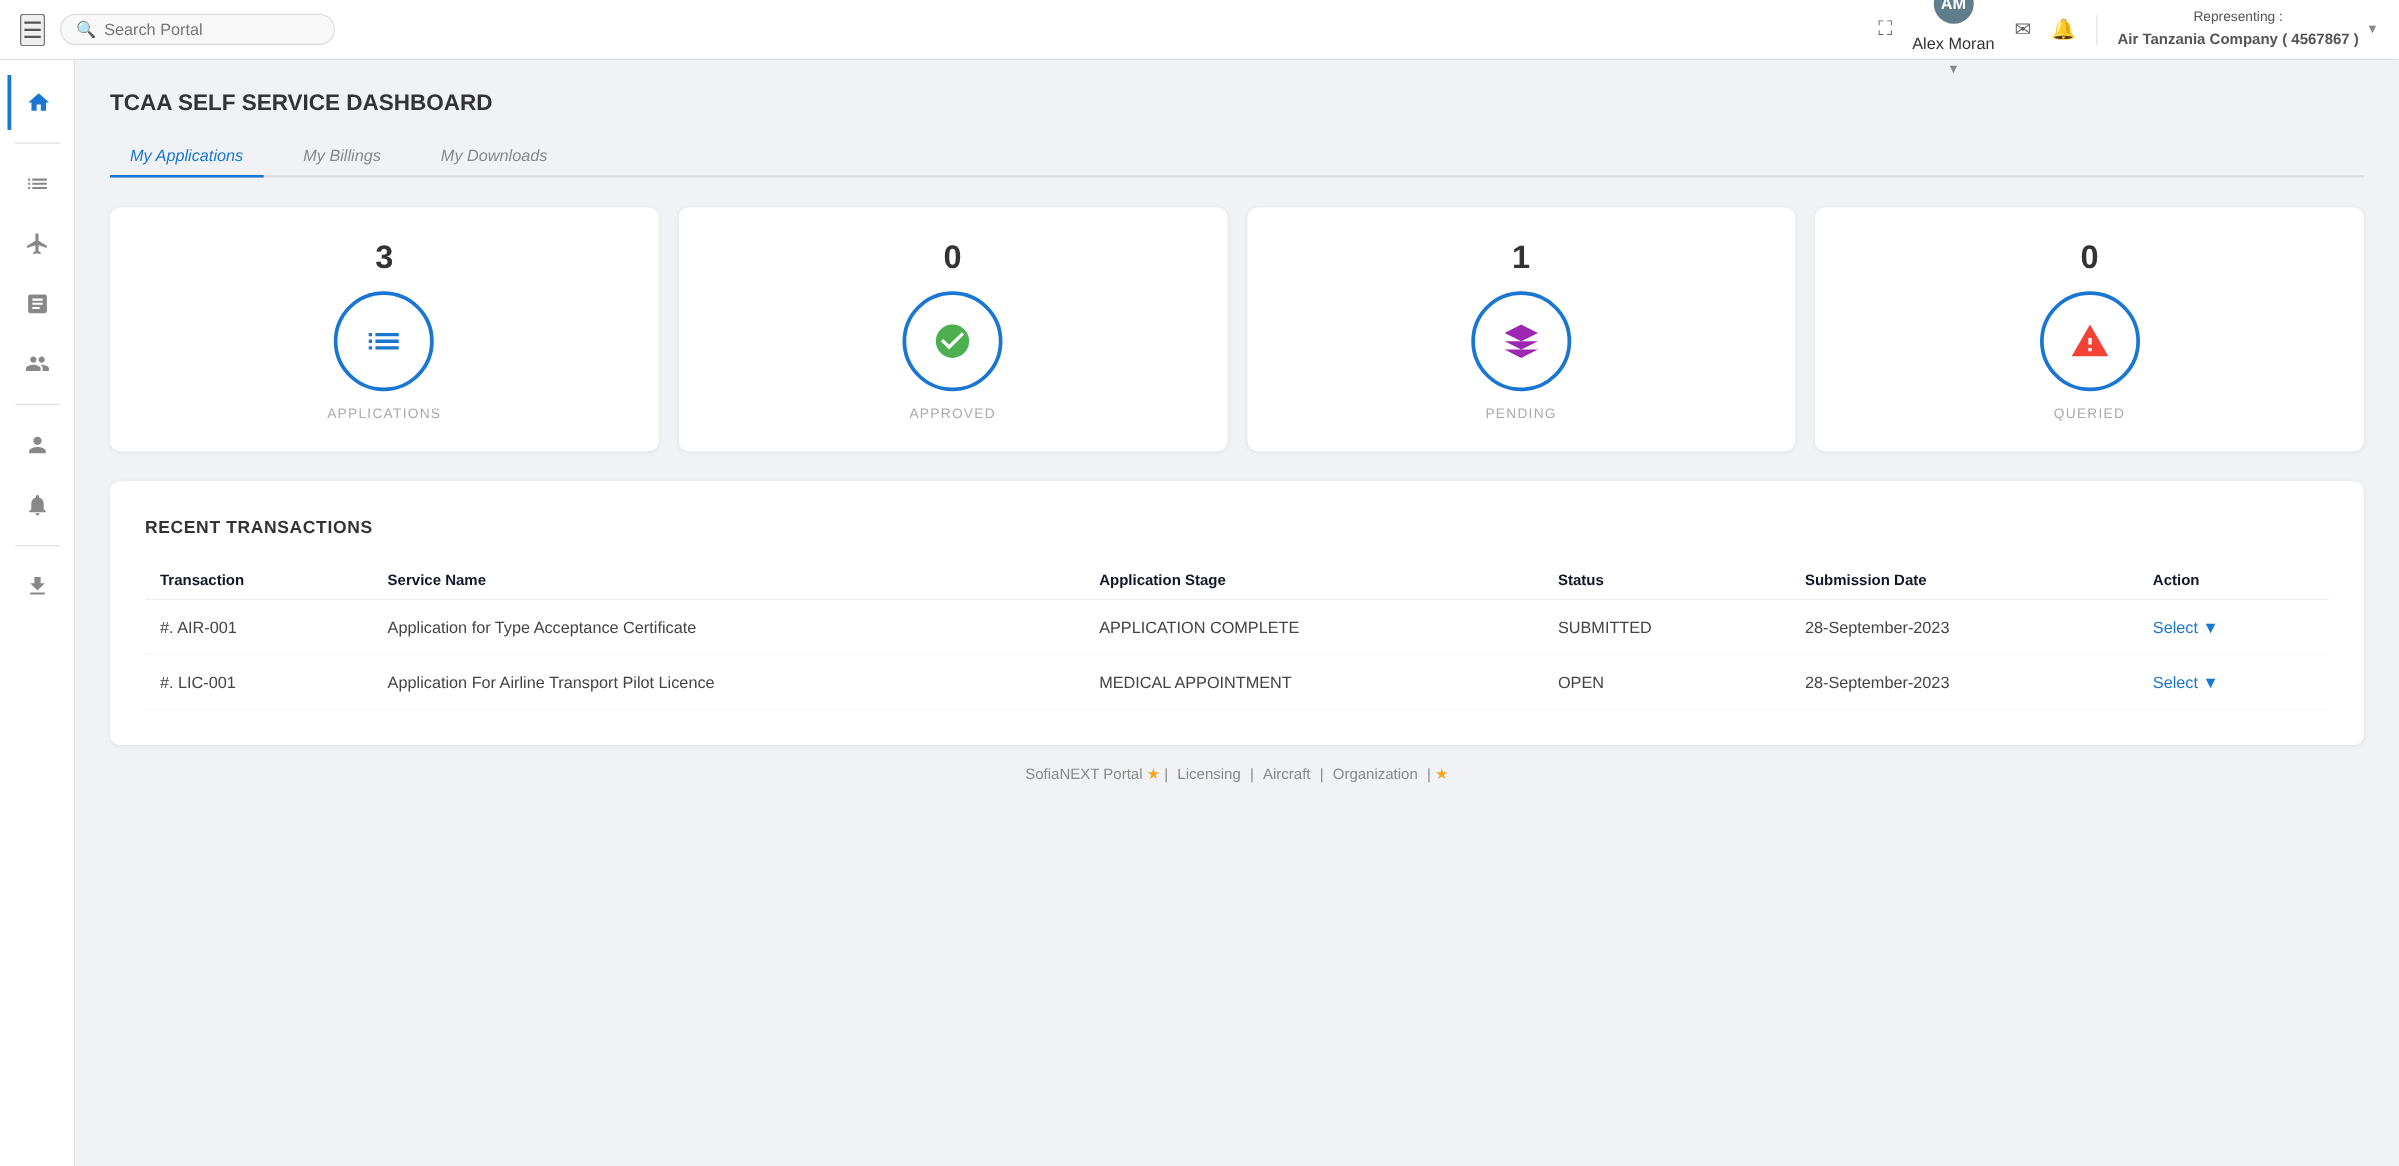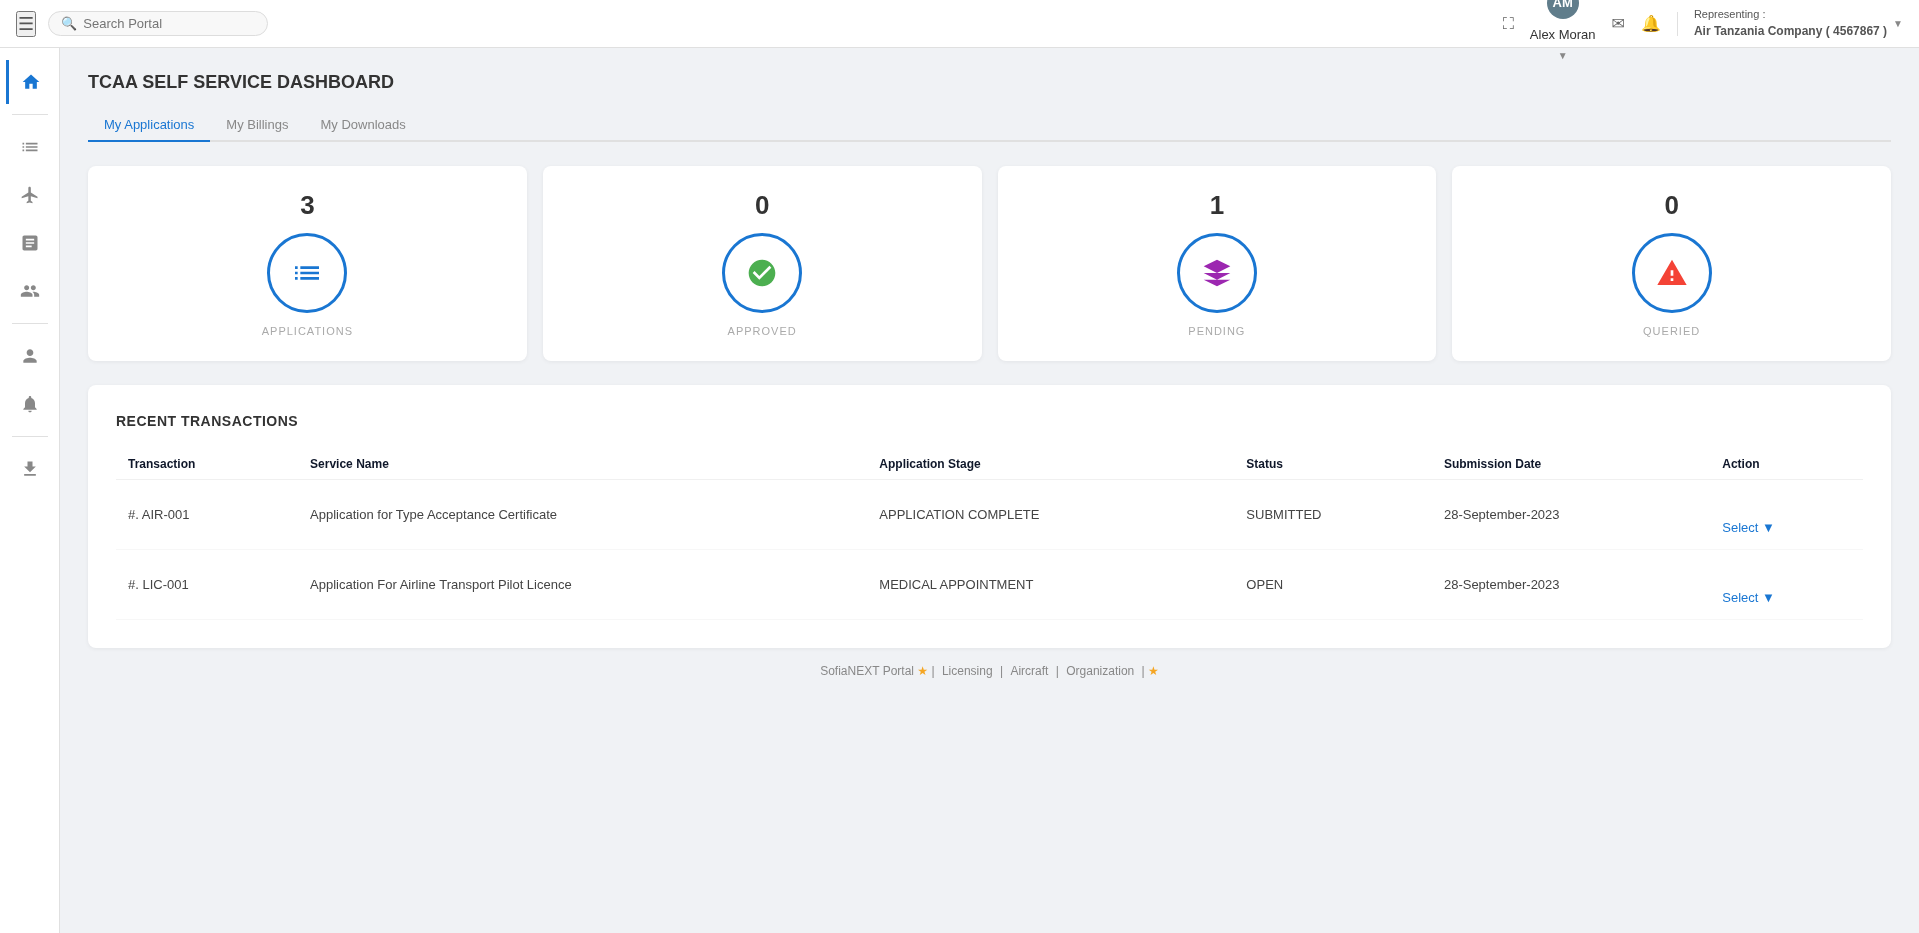--- a/index.html
+++ b/index.html
@@ -23,21 +23,21 @@
     .header-right { display: flex; align-items: center; gap: 16px; }
     .fullscreen-icon { color: #666; cursor: pointer; font-size: 16px; }
     .user-info { display: flex; align-items: center; gap: 8px; cursor: pointer; flex-direction: column; }
     .user-avatar {
       width: 32px; height: 32px; border-radius: 50%; background: #607d8b;
       display: flex; align-items: center; justify-content: center; color: #fff; font-size: 13px; font-weight: 600;
     }
     .user-name { font-size: 13px; font-weight: 500; color: #333; }
     .chevron-down { color: #888; font-size: 10px; }
     .mail-icon, .bell-icon { color: #666; cursor: pointer; font-size: 16px; }
-    .representing { font-size: 11px; color: #555; text-align: left; line-height: 1.4; }
+    .representing { font-size: 11px; color: #555; text-align: center; line-height: 1.4; }
     .representing span { font-weight: 600; }
     .rep-chevron { color: #888; font-size: 10px; cursor: pointer; }
     .divider-v { width: 1px; height: 24px; background: #e0e0e0; }
 
     
     .layout { display: flex; flex: 1; margin-top: 48px; }
 
     
     .sidebar {
       width: 60px; background: #fff; border-right: 1px solid #e0e0e0;
@@ -50,21 +50,21 @@
     }
     .sidebar-item.active { color: #1976d2; border-left: 3px solid #1976d2; border-radius: 0; }
     .sidebar-divider { width: 36px; height: 1px; background: #e0e0e0; margin: 6px 0; }
 
     
     .main-content { margin-left: 60px; flex: 1; padding: 24px 28px; overflow-y: auto; }
 
     .page-title { font-size: 18px; font-weight: 700; color: #333; margin-bottom: 16px; }
 
     
-    .tabs { display: flex; gap: 0; border-bottom: 2px solid #e0e0e0; margin-bottom: 24px; }
+    .tabs { display: flex; gap: 16px; border-bottom: 2px solid #e0e0e0; margin-bottom: 24px; font-style: italic; }
     .tab {
       padding: 8px 16px; font-size: 13px; cursor: pointer; color: #888;
       border-bottom: 2px solid transparent; margin-bottom: -2px;
     }
     .tab.active { color: #1976d2; border-bottom: 2px solid #1976d2; font-weight: 500; }
 
     
     .stat-cards { display: grid; grid-template-columns: repeat(4, 1fr); gap: 16px; margin-bottom: 24px; }
     .stat-card {
       background: #fff; border-radius: 8px; padding: 24px 16px;
@@ -95,21 +95,21 @@
       border-bottom: 1px solid #f7f7f7;
     }
     .transaction-id { color: #333; }
     .stage-complete { color: #f57c00; font-weight: 500; font-size: 12px; }
     .stage-formal { color: #e53935; font-weight: 500; font-size: 12px; }
     .stage-medical { color: #e53935; font-weight: 500; font-size: 12px; }
     .status-submitted { color: #333; font-weight: 500; font-size: 12px; }
     .status-open { color: #333; font-weight: 500; font-size: 12px; }
     .select-btn {
       color: #1976d2; font-size: 13px; cursor: pointer; background: none; border: none; font-weight: 500;
-      display: flex; align-items: center; gap: 2px; margin-top: 26px;
+      display: flex; align-items: center; gap: 2px;
     }
 
     
     .footer { text-align: center; padding: 16px; font-size: 12px; color: #888; }
     .footer a { color: #888; text-decoration: none; margin: 0 4px; }
     .footer .star { color: #f5a623; }
   </style>
 </head>
 <body>
 

